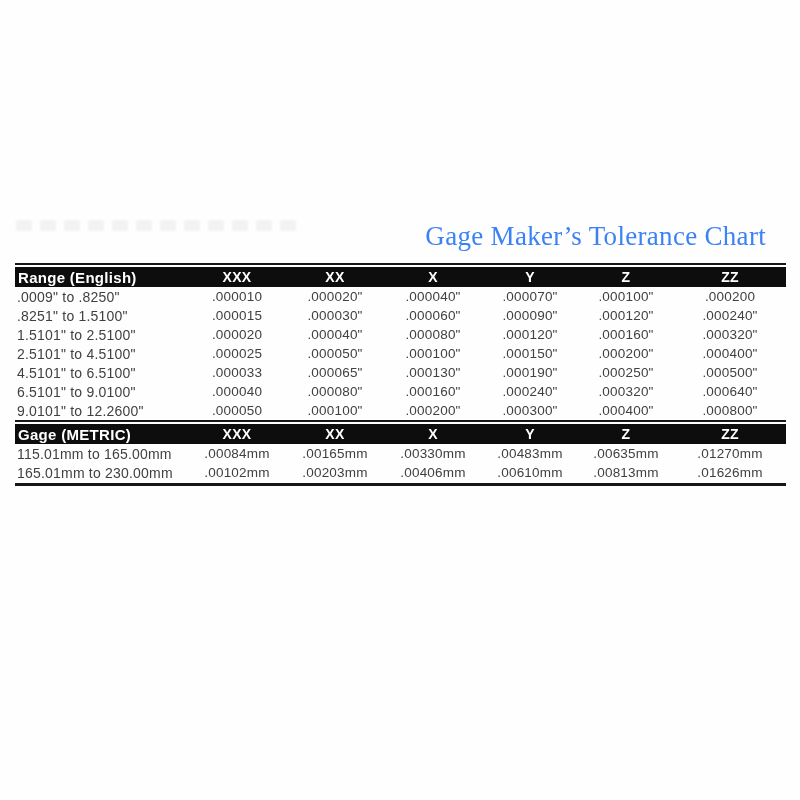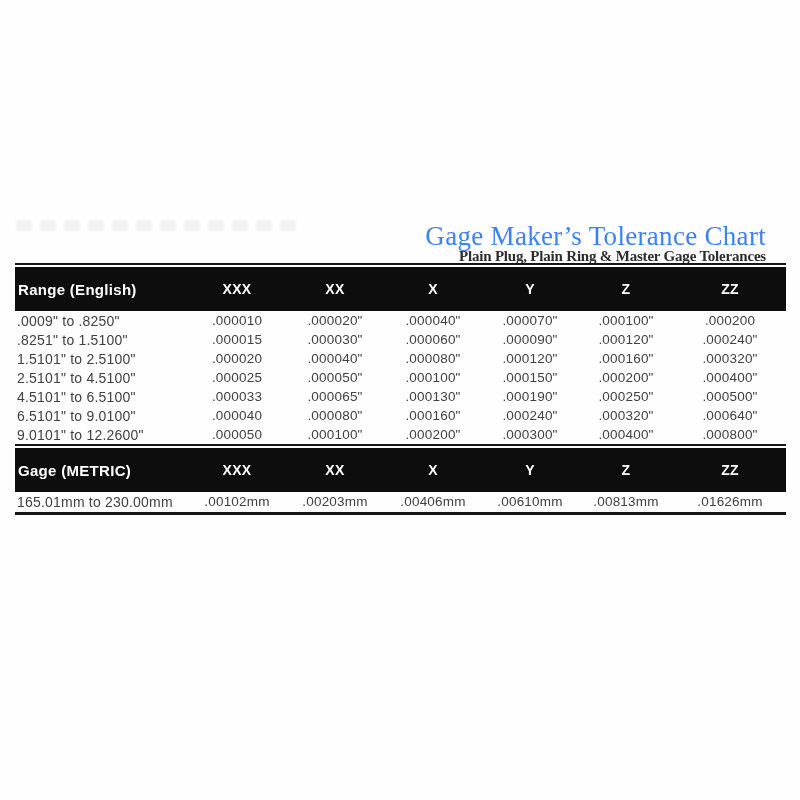--- a/index.html
+++ b/index.html
@@ -40,41 +40,40 @@
   col.c-xx    { width: 98px; }
   col.c-x     { width: 98px; }
   col.c-y     { width: 96px; }
   col.c-z     { width: 96px; }
   col.c-zz    { width: 112px; }
 
   thead th {
     background: var(--header-bg, #0d0d0d);
     color: var(--header-text, #ffffff);
     font-size: 14px; font-weight: bold;
-    height: 20px; padding: 12px; text-align: center; letter-spacing: .3px;
+    height: 20px; padding: 0; text-align: center; letter-spacing: .3px;
   }
   thead th.range-col { text-align: left; padding-left: 3px; font-size: 15px; }
 
   tbody td {
     font-size: 13.5px; color: var(--body-text, #414141);
     height: 19px; padding: 0; text-align: center;
     letter-spacing: .2px; white-space: nowrap; overflow: hidden;
   }
   tbody td.range-cell { text-align: left; padding-left: 2px; font-size: 14px; }
 </style>
 </head>
 <body>
 
 <div class="page">
 
   <div class="ghost"></div>
 
   <div class="titleblock">
     <h1 class="title">Gage Maker’s Tolerance Chart</h1>
-    <div class="subtitle">Plain Plug, Plain Ring &amp; Master Gage Tolerances</div>
   </div>
 
   <div class="tablewrap">
 
     <div class="rule"></div>
     <table>
       <colgroup>
         <col class="c-range">
           <col class="c-xxx">
           <col class="c-xx">
@@ -178,20 +177,29 @@
           <th>XXX</th>
           <th>XX</th>
           <th>X</th>
           <th>Y</th>
           <th>Z</th>
           <th>ZZ</th>
         </tr>
       </thead>
       <tbody>
           <tr>
+            <td class="range-cell">115.01mm to 165.00mm</td>
+            <td>.00084mm</td>
+            <td>.00165mm</td>
+            <td>.00330mm</td>
+            <td>.00483mm</td>
+            <td>.00635mm</td>
+            <td>.01270mm</td>
+          </tr>
+          <tr>
             <td class="range-cell">165.01mm to 230.00mm</td>
             <td>.00102mm</td>
             <td>.00203mm</td>
             <td>.00406mm</td>
             <td>.00610mm</td>
             <td>.00813mm</td>
             <td>.01626mm</td>
           </tr>
         </tbody>
     </table>

